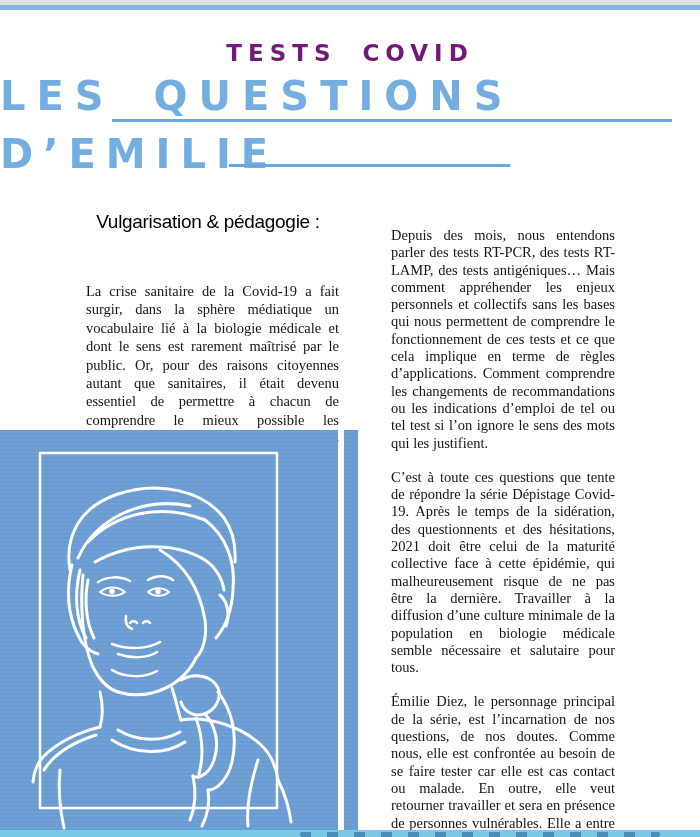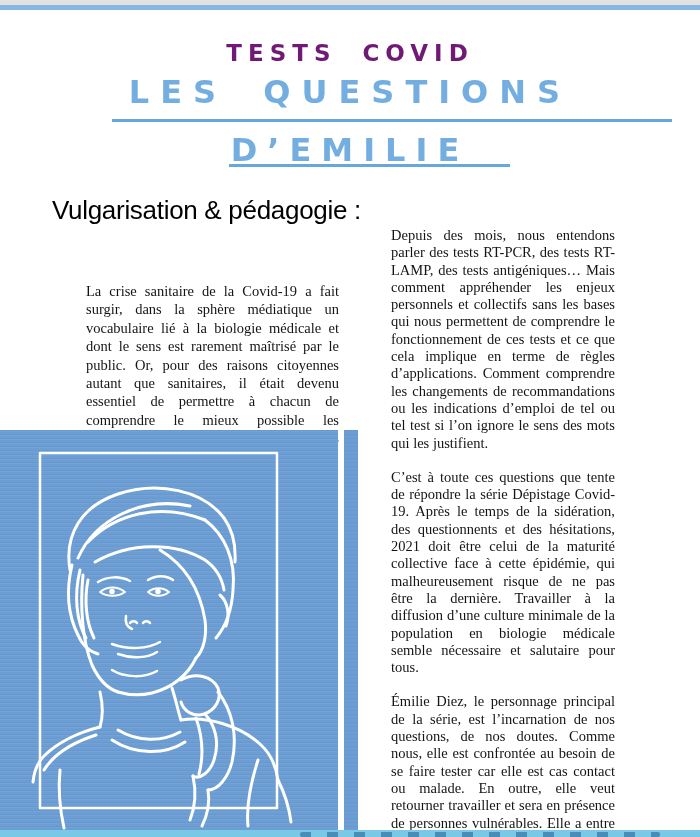--- a/index.html
+++ b/index.html
@@ -16,34 +16,34 @@
   .top-rule{left:0;top:5px;width:700px;height:5px;background:#85b7e3;}
 
   
   .kicker{
     left:0;top:42px;width:700px;text-align:center;
     font-family:"DejaVu Sans",sans-serif;font-weight:700;
     font-size:23px;line-height:1;letter-spacing:6px;word-spacing:12px;
     color:#701a75;
   }
   .title-line{
-    left:0;width:700px;text-align:center;
+    left:0;width:700px;text-align:left;
     font-family:"DejaVu Sans",sans-serif;font-weight:700;
-    font-size:32px;line-height:1;color:#74aee1;
+    font-size:40px;line-height:1;color:#74aee1;
   }
   .title1{top:76px;letter-spacing:11px;word-spacing:14px;}
   .title2{top:134px;letter-spacing:10px;}
   .rule-t1{left:112px;top:119px;width:560px;height:3px;background:#68a7db;}
   .rule-t2{left:229px;top:164px;width:281px;height:3px;background:#68a7db;}
 
   
   .left-heading{
-    left:52px;top:197px;width:312px;
+    left:52px;top:209px;width:312px;text-align:center;
     font-family:"Liberation Sans",sans-serif;font-weight:400;
-    font-size:26px;line-height:26px;letter-spacing:-0.3px;color:#000;
+    font-size:19px;line-height:26px;letter-spacing:-0.3px;color:#000;
   }
   .left-intro{
     left:86px;top:282px;width:253px;
     font-size:14.5px;line-height:18.4px;text-align:justify;color:#141414;
   }
 
   
   .right-col{
     left:374px;top:210px;width:258px;
     font-size:14.5px;line-height:17.3px;text-align:justify;color:#141414;

